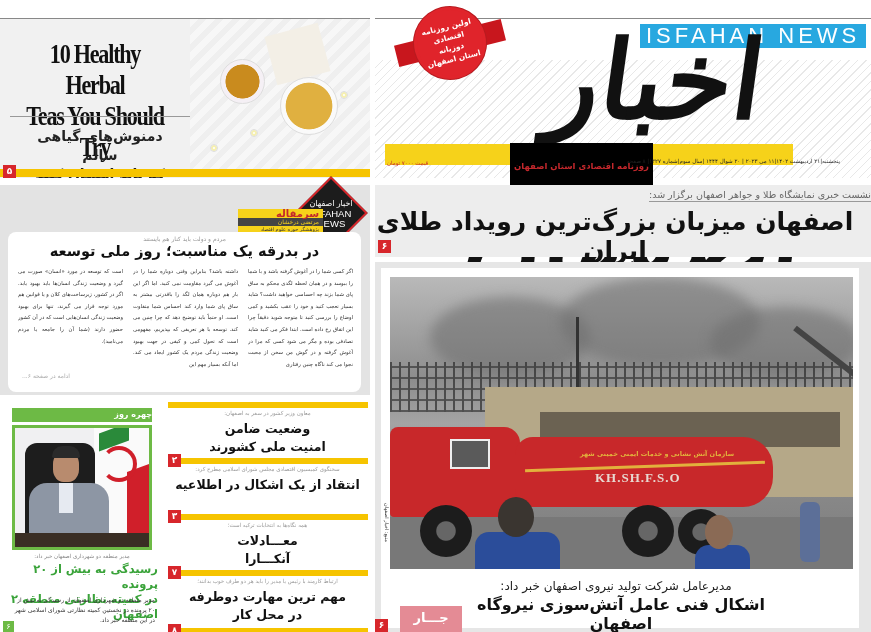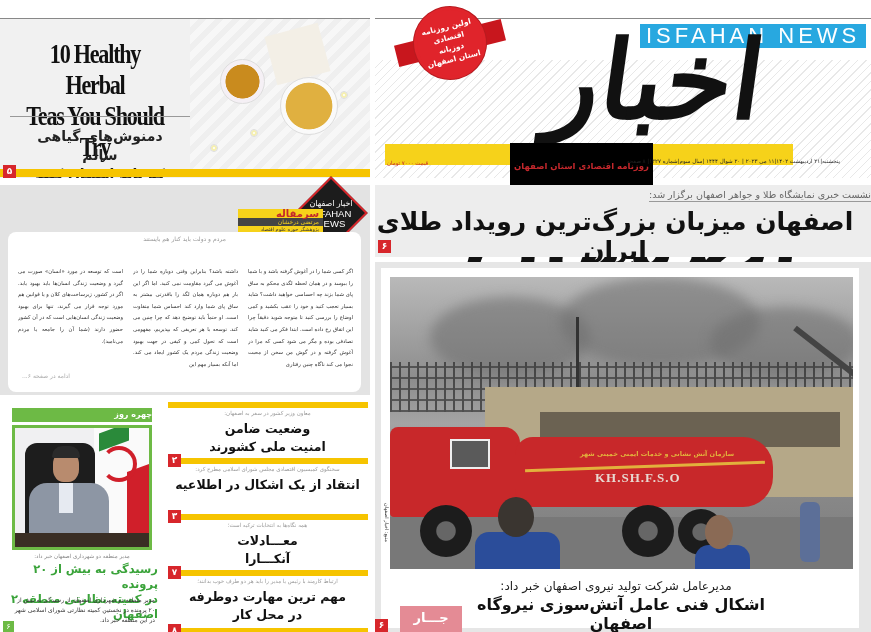--- a/index.html
+++ b/index.html
@@ -169,20 +169,21 @@
     <div>ISFAHAN</div>
     <div>NEWS</div>
   </div>
   <div class="ed-label">
     <div class="l1">سرمقاله</div>
     <div class="l2">مرتضی درخشان</div>
     <div class="l3">پژوهشگر حوزه علوم اقتصاد</div>
   </div>
   <div class="ed-card">
     <div class="ed-kicker">مردم و دولت باید کنار هم بایستند</div>
+    <div class="ed-title">در بدرقه یک مناسبت؛ روز ملی توسعه</div>
     <div class="ed-cols">
       <div class="ed-col">اگر کسی شما را در آغوش گرفته باشد و با شما را ببوسد و در همان لحظه لگدی محکم به ساق پای شما بزند چه احساسی خواهید داشت؟ شاید بسیار تعجب کنید و خود را عقب بکشید و کمی اوضاع را بررسی کنید تا متوجه شوید دقیقاً چرا این اتفاق رخ داده است. ابتدا فکر می کنید شاید تصادفی بوده و مگر می شود کسی که مرا در آغوش گرفته و در گوش من سخن از محبت نجوا می کند ناگاه چنین رفتاری</div>
       <div class="ed-col">داشته باشد؟ بنابراین وقتی دوباره شما را در آغوش می گیرد مقاومت نمی کنید. اما اگر این بار هم دوباره همان لگد را باقدرتی بیشتر به ساق پای شما وارد کند احساس شما متفاوت است. او حتماً باید توضیح دهد که چرا چنین می کند. توسعه با هر تعریفی که بپذیریم، مفهومی است که تحول کمی و کیفی در جهت بهبود وضعیت زندگی مردم یک کشور ایجاد می کند. اما آنکه بسیار مهم این</div>
       <div class="ed-col">است که توسعه در مورد «انسان» صورت می گیرد و وضعیت زندگی انسان‌ها باید بهبود یابد. اگر در کشور، زیرساخت‌های کلان و یا قوانین هم مورد توجه قرار می گیرند، تنها برای بهبود وضعیت زندگی انسان‌هایی است که در آن کشور حضور دارند (شما آن را جامعه یا مردم می‌نامید).</div>
     </div>
     <div class="ed-more">ادامه در صفحه ۶...</div>
   </div>
 </div>
 
 <div class="abs face">

